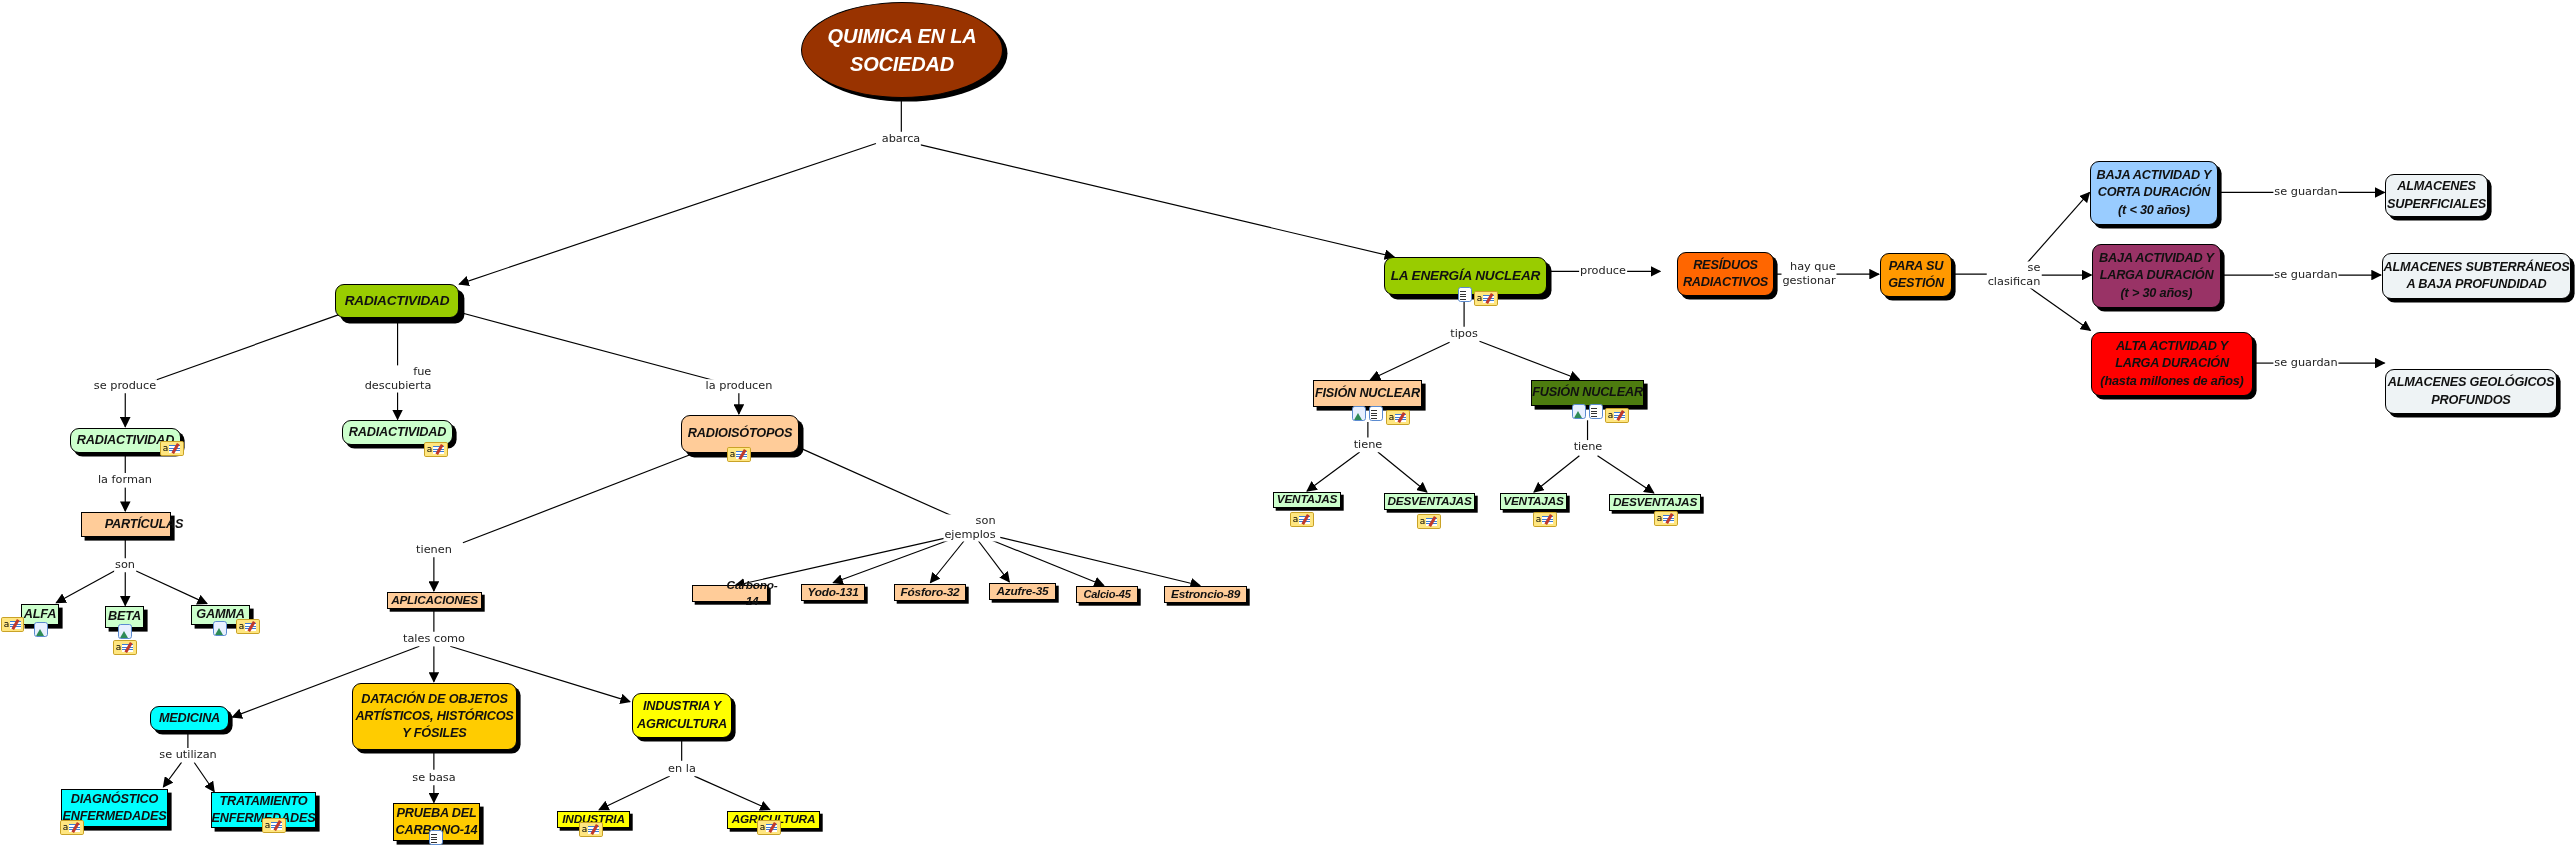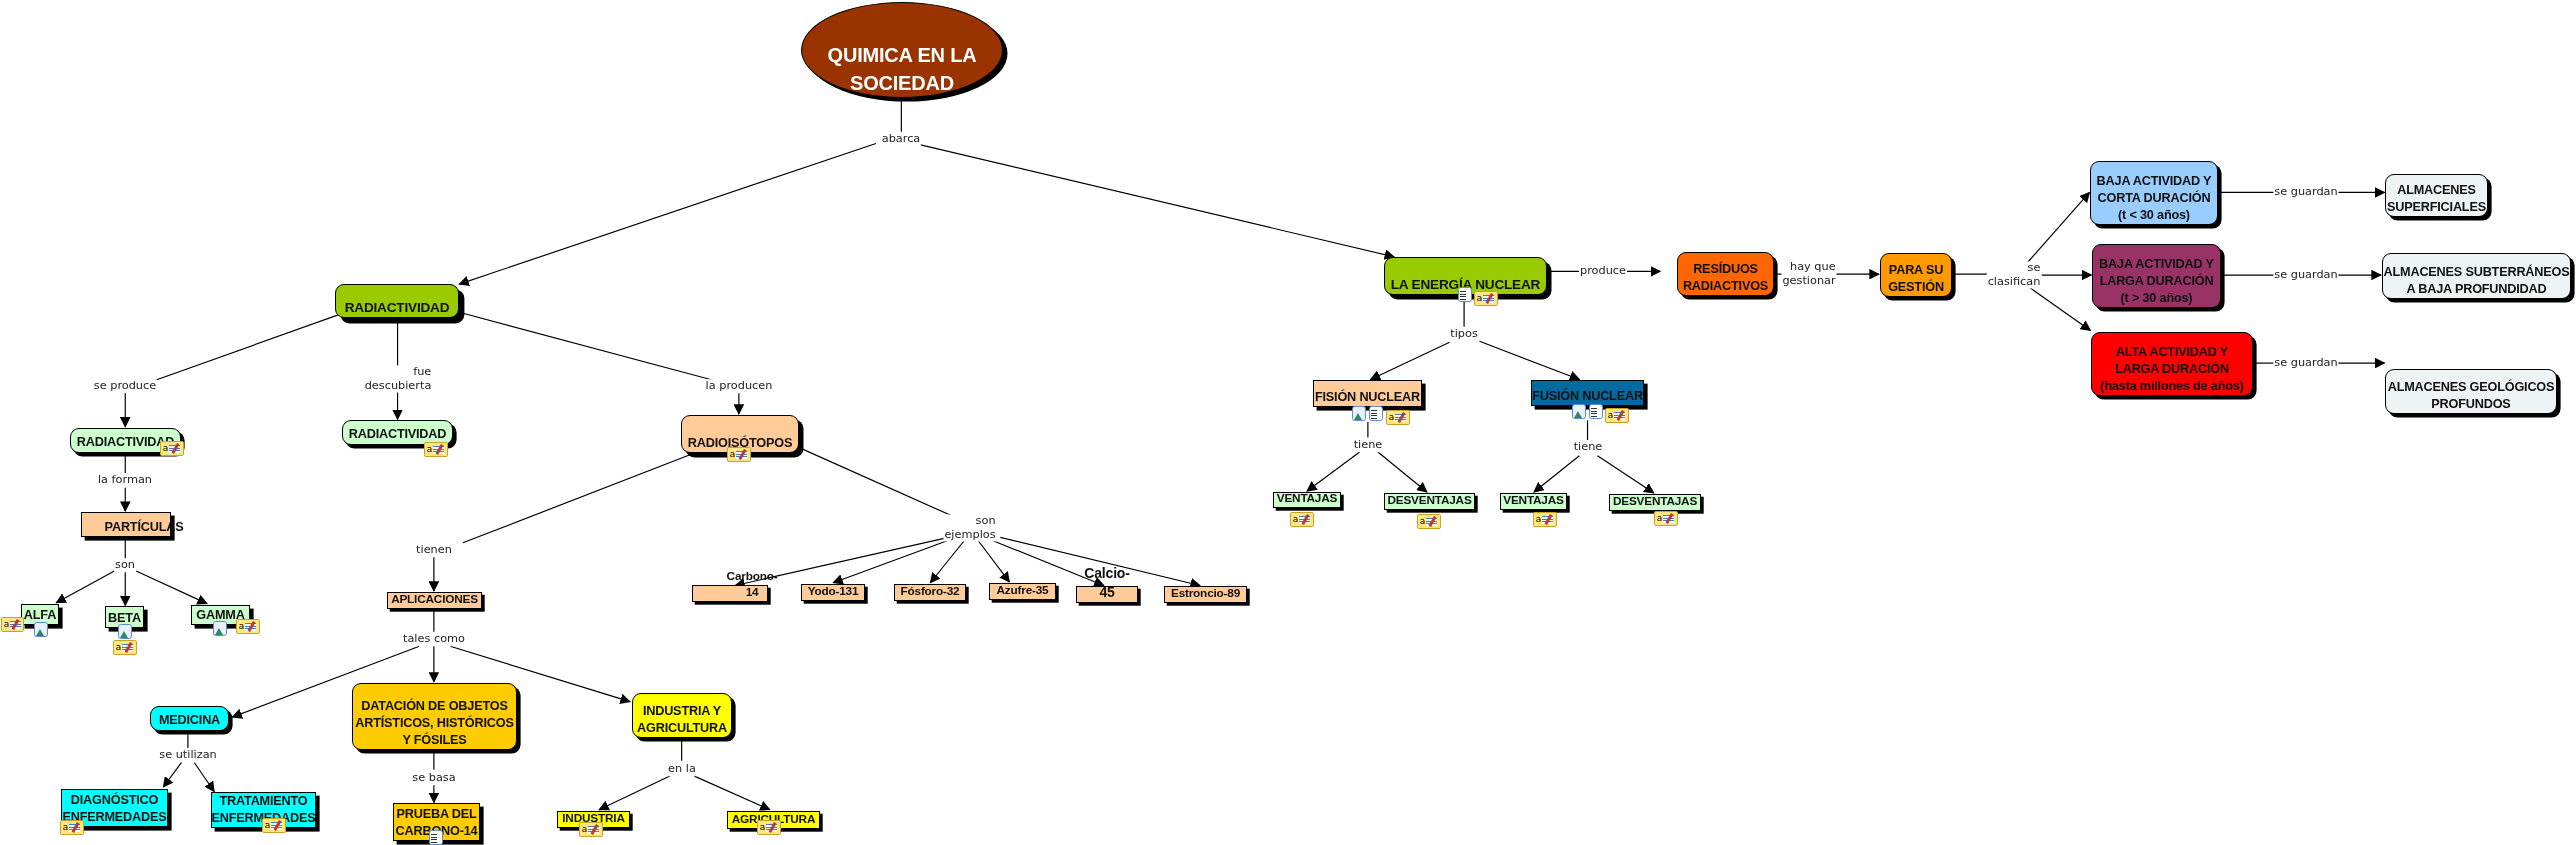--- a/index.html
+++ b/index.html
@@ -1,23 +1,24 @@
 <!DOCTYPE html>
 <html style="font-size:14.5px"><head>
 <meta charset="utf-8">
 <style>
   html, body { margin:0; padding:0; background:#ffffff; }
   body { width:2576px; height:846px; position:relative; overflow:hidden; font-family:"DejaVu Sans", sans-serif; }
   #edges { position:absolute; left:0; top:0; width:2576px; height:846px; pointer-events:none; }
   .node {
     position:absolute; box-sizing:border-box; border:1.8px solid #000;
-    display:flex; align-items:flex-end; justify-content:center; text-align:center;
+    display:flex; align-items:center; justify-content:center; text-align:center;
     font-family:"Liberation Sans", sans-serif; font-weight:bold; color:#111;
     box-shadow:5.4px 5.4px 0 #000; line-height:1.35; font-size:12.7px; letter-spacing:-0.2px;
     cursor:pointer;
+    font-style:italic;
   }
   .node span { white-space:pre-line; }
   .rounded { border-radius:9px; }
   .ellipse { border-radius:50%; font-size:20px; color:#fff; line-height:1.4; }
   .link {
     position:absolute; transform:translate(-50%,-50%); background:#fff;
     font-family:"DejaVu Sans", sans-serif; font-size:11.3px; color:#222;
     text-align:right; white-space:pre-line; line-height:1.2; padding:0 0.9px;
   }
   .icon { position:absolute; }
@@ -156,21 +157,21 @@
   </div>
 <div class="node" style="left: 801px; top: 584px; width: 64px; height: 17px; border-width: 0.9px; box-shadow: rgb(0, 0, 0) 2.7px 2.7px 0px; font-size: 11.8px; background: rgb(255, 204, 153);">
     <span>Yodo-131</span>
   </div>
 <div class="node" style="left: 894px; top: 584px; width: 72px; height: 17px; border-width: 0.9px; box-shadow: rgb(0, 0, 0) 2.7px 2.7px 0px; font-size: 11.8px; background: rgb(255, 204, 153);">
     <span>Fósforo-32</span>
   </div>
 <div class="node" style="left: 989px; top: 583px; width: 67px; height: 17px; border-width: 0.9px; box-shadow: rgb(0, 0, 0) 2.7px 2.7px 0px; font-size: 11.8px; background: rgb(255, 204, 153);">
     <span>Azufre-35</span>
   </div>
-<div class="node" style="left: 1076px; top: 586px; width: 62px; height: 17px; border-width: 0.9px; box-shadow: rgb(0, 0, 0) 2.7px 2.7px 0px; font-size: 14px; background: rgb(255, 204, 153);">
+<div class="node" style="left: 1076px; top: 586px; width: 62px; height: 17px; border-width: 0.9px; box-shadow: rgb(0, 0, 0) 2.7px 2.7px 0px; font-size: 11px; background: rgb(255, 204, 153);">
     <span>Calcio-45</span>
   </div>
 <div class="node" style="left: 1164px; top: 586px; width: 83px; height: 17px; border-width: 0.9px; box-shadow: rgb(0, 0, 0) 2.7px 2.7px 0px; font-size: 11.8px; background: rgb(255, 204, 153);">
     <span>Estroncio-89</span>
   </div>
 
 <div class="node rounded" style="left: 150px; top: 706px; width: 79px; height: 24.5px; box-shadow: rgb(0, 0, 0) 3.6px 3.6px 0px; background: rgb(0, 255, 255);">
     <span>MEDICINA</span>
   </div>
 <div class="node" style="left: 61px; top: 789px; width: 107px; height: 38px; border-width: 0.9px; box-shadow: rgb(0, 0, 0) 3.6px 3.6px 0px; background: rgb(0, 255, 255);">
@@ -200,21 +201,21 @@
 <div class="node" style="left: 727px; top: 811px; width: 93px; height: 18px; border-width: 0.9px; box-shadow: rgb(0, 0, 0) 2.7px 2.7px 0px; font-size: 11.8px; background: rgb(255, 255, 0);">
     <span>AGRICULTURA</span>
   </div>
 
 <div class="node rounded" style="left: 1384px; top: 257px; width: 163px; height: 38px; border-width: 0.9px; box-shadow: rgb(0, 0, 0) 4.5px 4.5px 0px; font-size: 13.6px; background: rgb(153, 204, 0);">
     <span>LA ENERGÍA NUCLEAR</span>
   </div>
 <div class="node" style="left: 1313px; top: 380px; width: 109px; height: 27px; border-width: 0.9px; box-shadow: rgb(0, 0, 0) 3.6px 3.6px 0px; background: rgb(255, 204, 153);">
     <span>FISIÓN NUCLEAR</span>
   </div>
-<div class="node" style="left: 1531px; top: 380px; width: 113px; height: 26px; border-width: 0.9px; box-shadow: rgb(0, 0, 0) 3.6px 3.6px 0px; background: #0369a1;">
+<div class="node" style="left: 1531px; top: 380px; width: 113px; height: 26px; border-width: 0.9px; box-shadow: rgb(0, 0, 0) 3.6px 3.6px 0px; background: #4d7c0f;">
     <span>FUSIÓN NUCLEAR</span>
   </div>
 <div class="node" style="left: 1273px; top: 492px; width: 68px; height: 16.3px; border-width: 0.9px; box-shadow: rgb(0, 0, 0) 2.7px 2.7px 0px; font-size: 11.8px; background: rgb(204, 255, 204);">
     <span>VENTAJAS</span>
   </div>
 <div class="node" style="left: 1384px; top: 493px; width: 91px; height: 17px; border-width: 0.9px; box-shadow: rgb(0, 0, 0) 2.7px 2.7px 0px; font-size: 11.8px; background: rgb(204, 255, 204);">
     <span>DESVENTAJAS</span>
   </div>
 <div class="node" style="left: 1500px; top: 493px; width: 67px; height: 17px; border-width: 0.9px; box-shadow: rgb(0, 0, 0) 2.7px 2.7px 0px; font-size: 11.8px; background: rgb(204, 255, 204);">
     <span>VENTAJAS</span>

